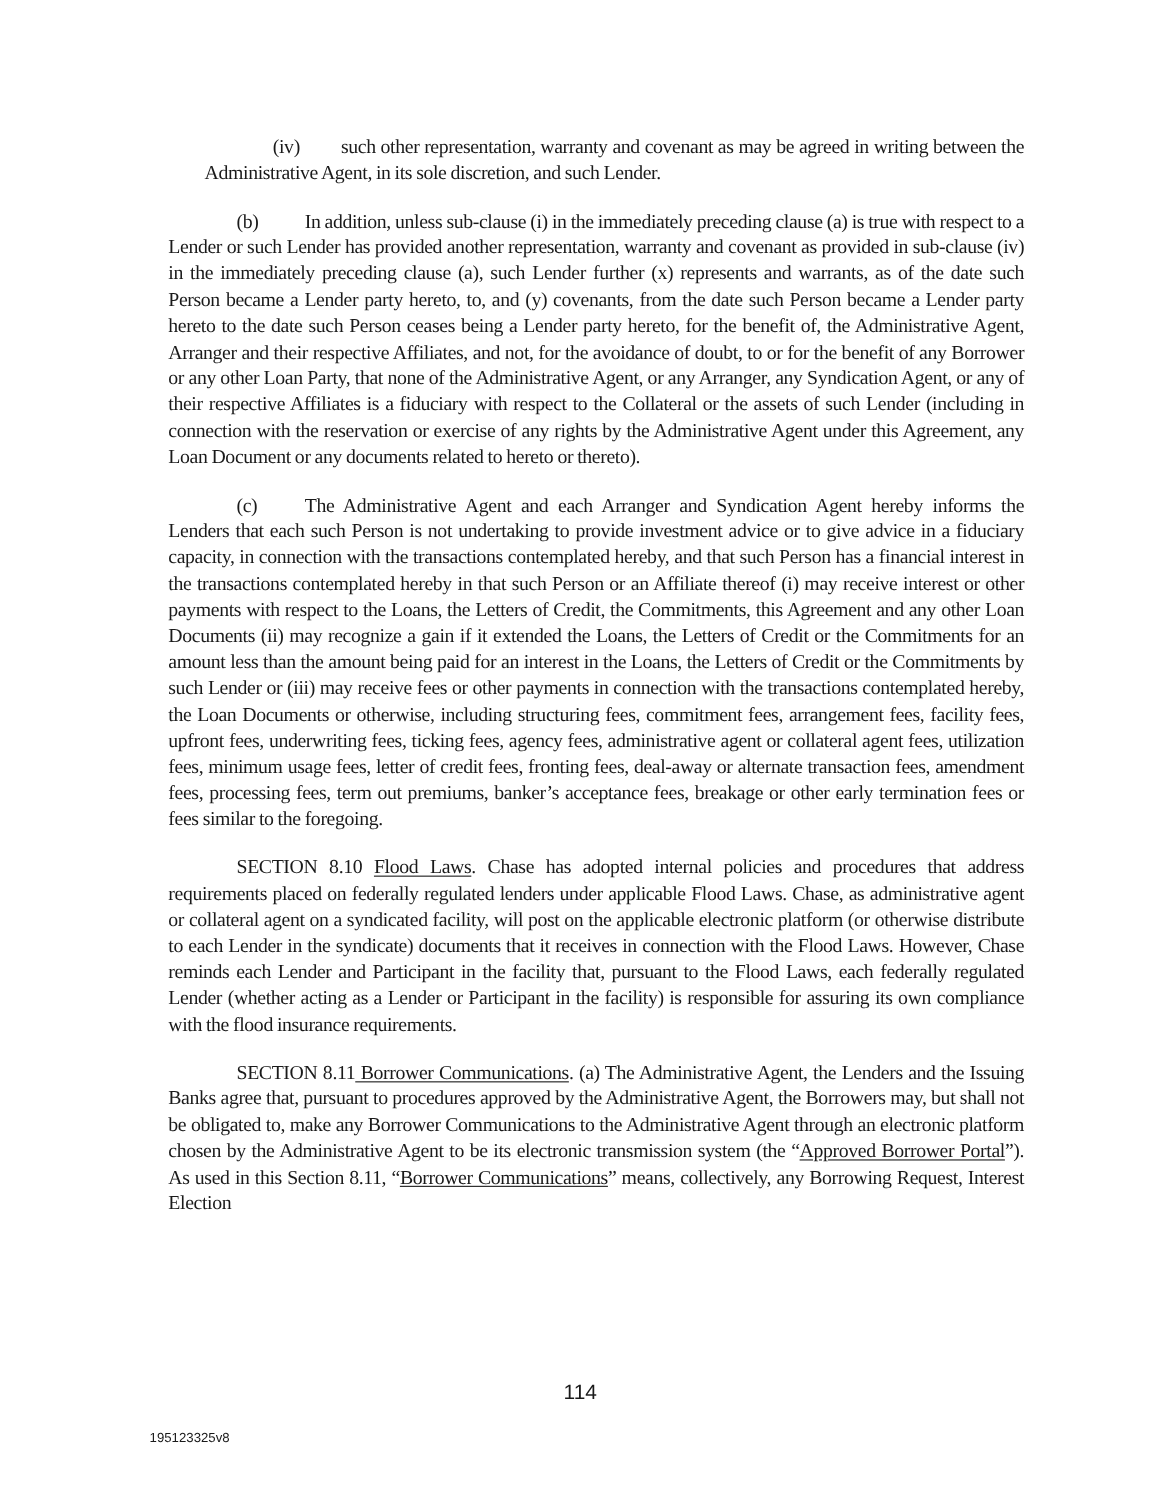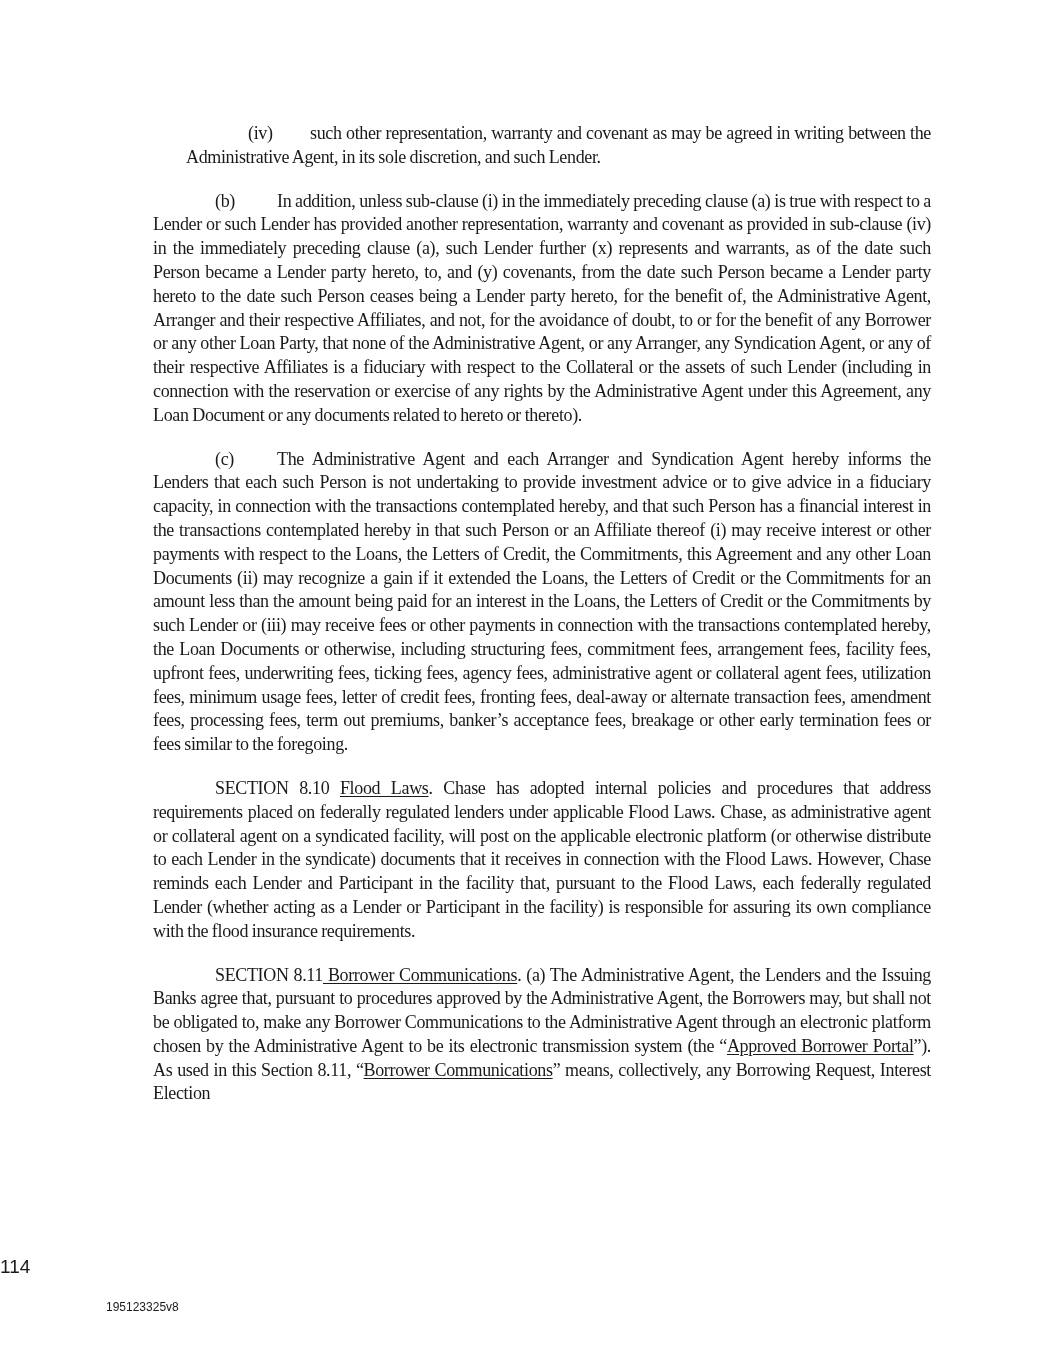--- a/index.html
+++ b/index.html
@@ -12,25 +12,25 @@
     letter-spacing: -0.35px;
     word-spacing: -0.5px;
   }
   .para { margin: 0 0 20px 0; text-align: justify; }
   .para.indent-first { text-indent: 62px; margin-left: 29px; }
   .iv-block { margin: 0 0 20px 62px; }
   .iv-block .first { text-indent: 62px; display:block; }
   .label { display: inline-block; width: 62px; text-indent: 0; }
   .u { text-decoration: underline; text-underline-offset: 2px; }
   .page-number {
-    position: absolute; top: 1256px; left: 0; width: 1055px; text-align: left;
+    position: absolute; top: 1256px; left: 0; width: 1055px; text-align: center;
     font-family: "Liberation Sans", sans-serif; font-size: 19px; color: #1a1a1a;
   }
   .doc-id {
-    position: absolute; top: 1300px; left: 106px;
+    position: absolute; top: 1300px; left: 136px;
     font-family: "Liberation Sans", sans-serif; font-size: 12px; color: #1a1a1a;
   }
 </style>
 </head>
 <body>
 
 <div class="page">
 
   <div class="iv-block">
     <span class="first" style="display:inline; text-indent:0;">

